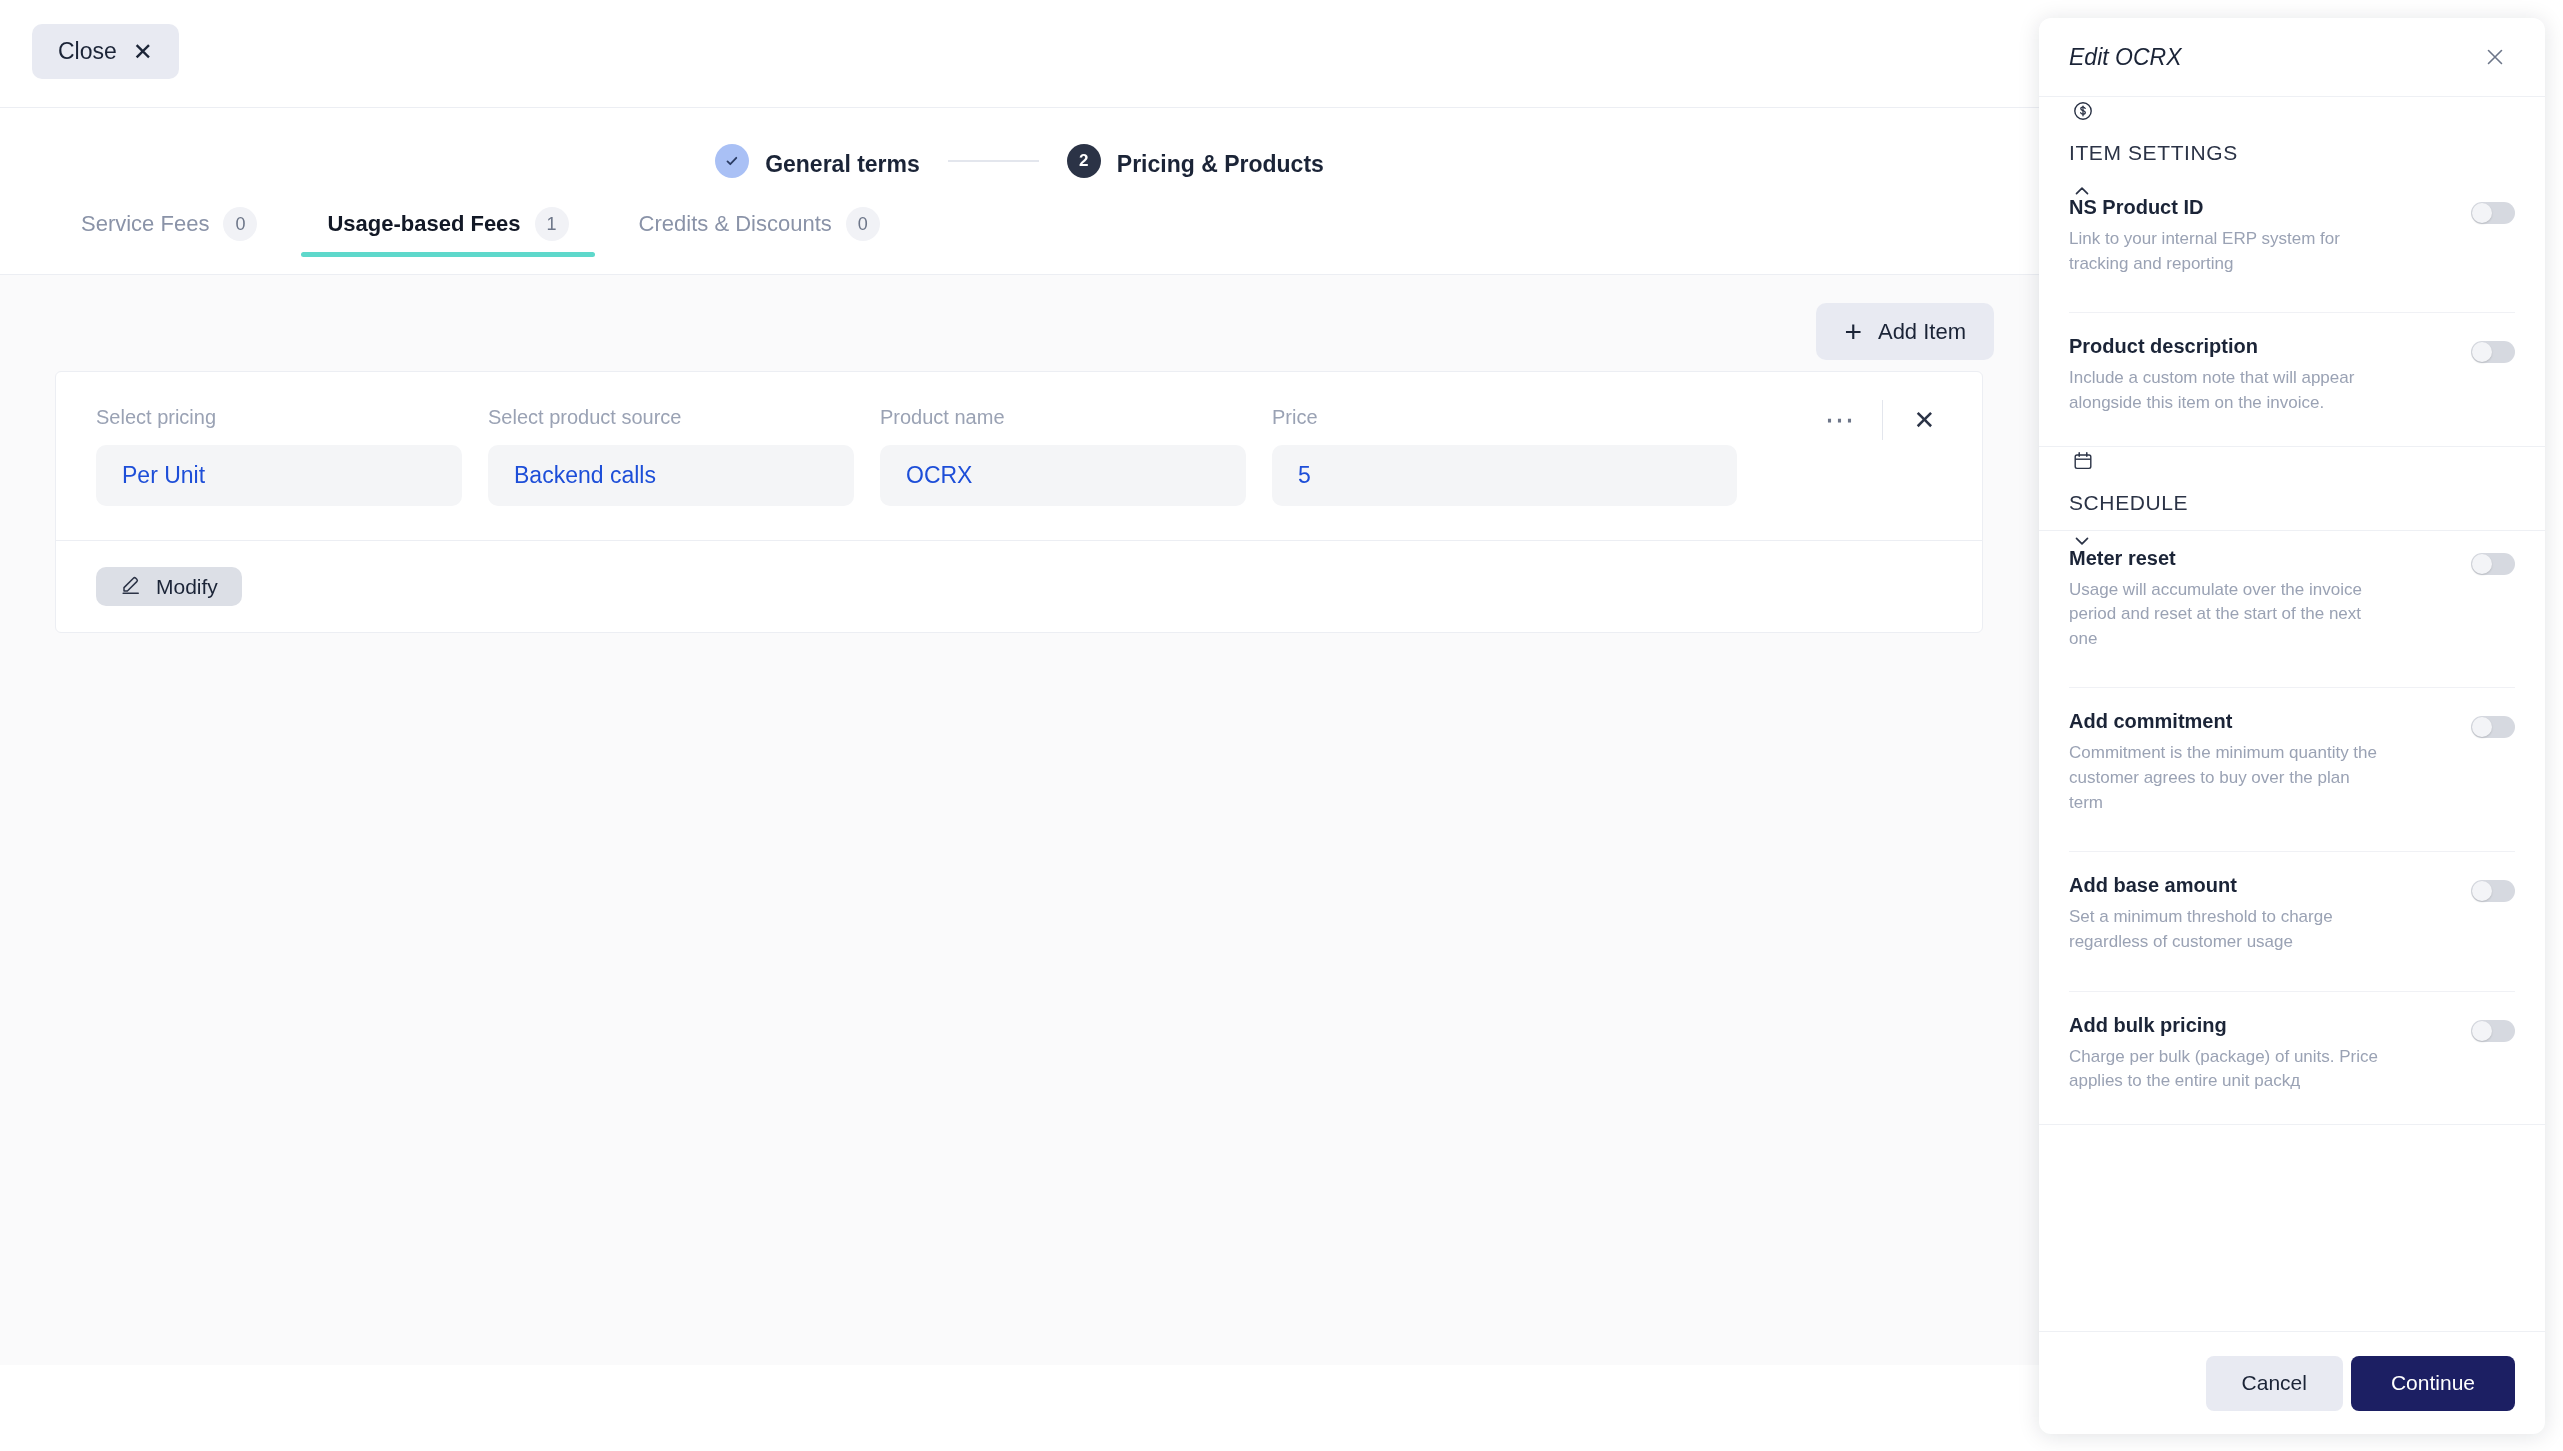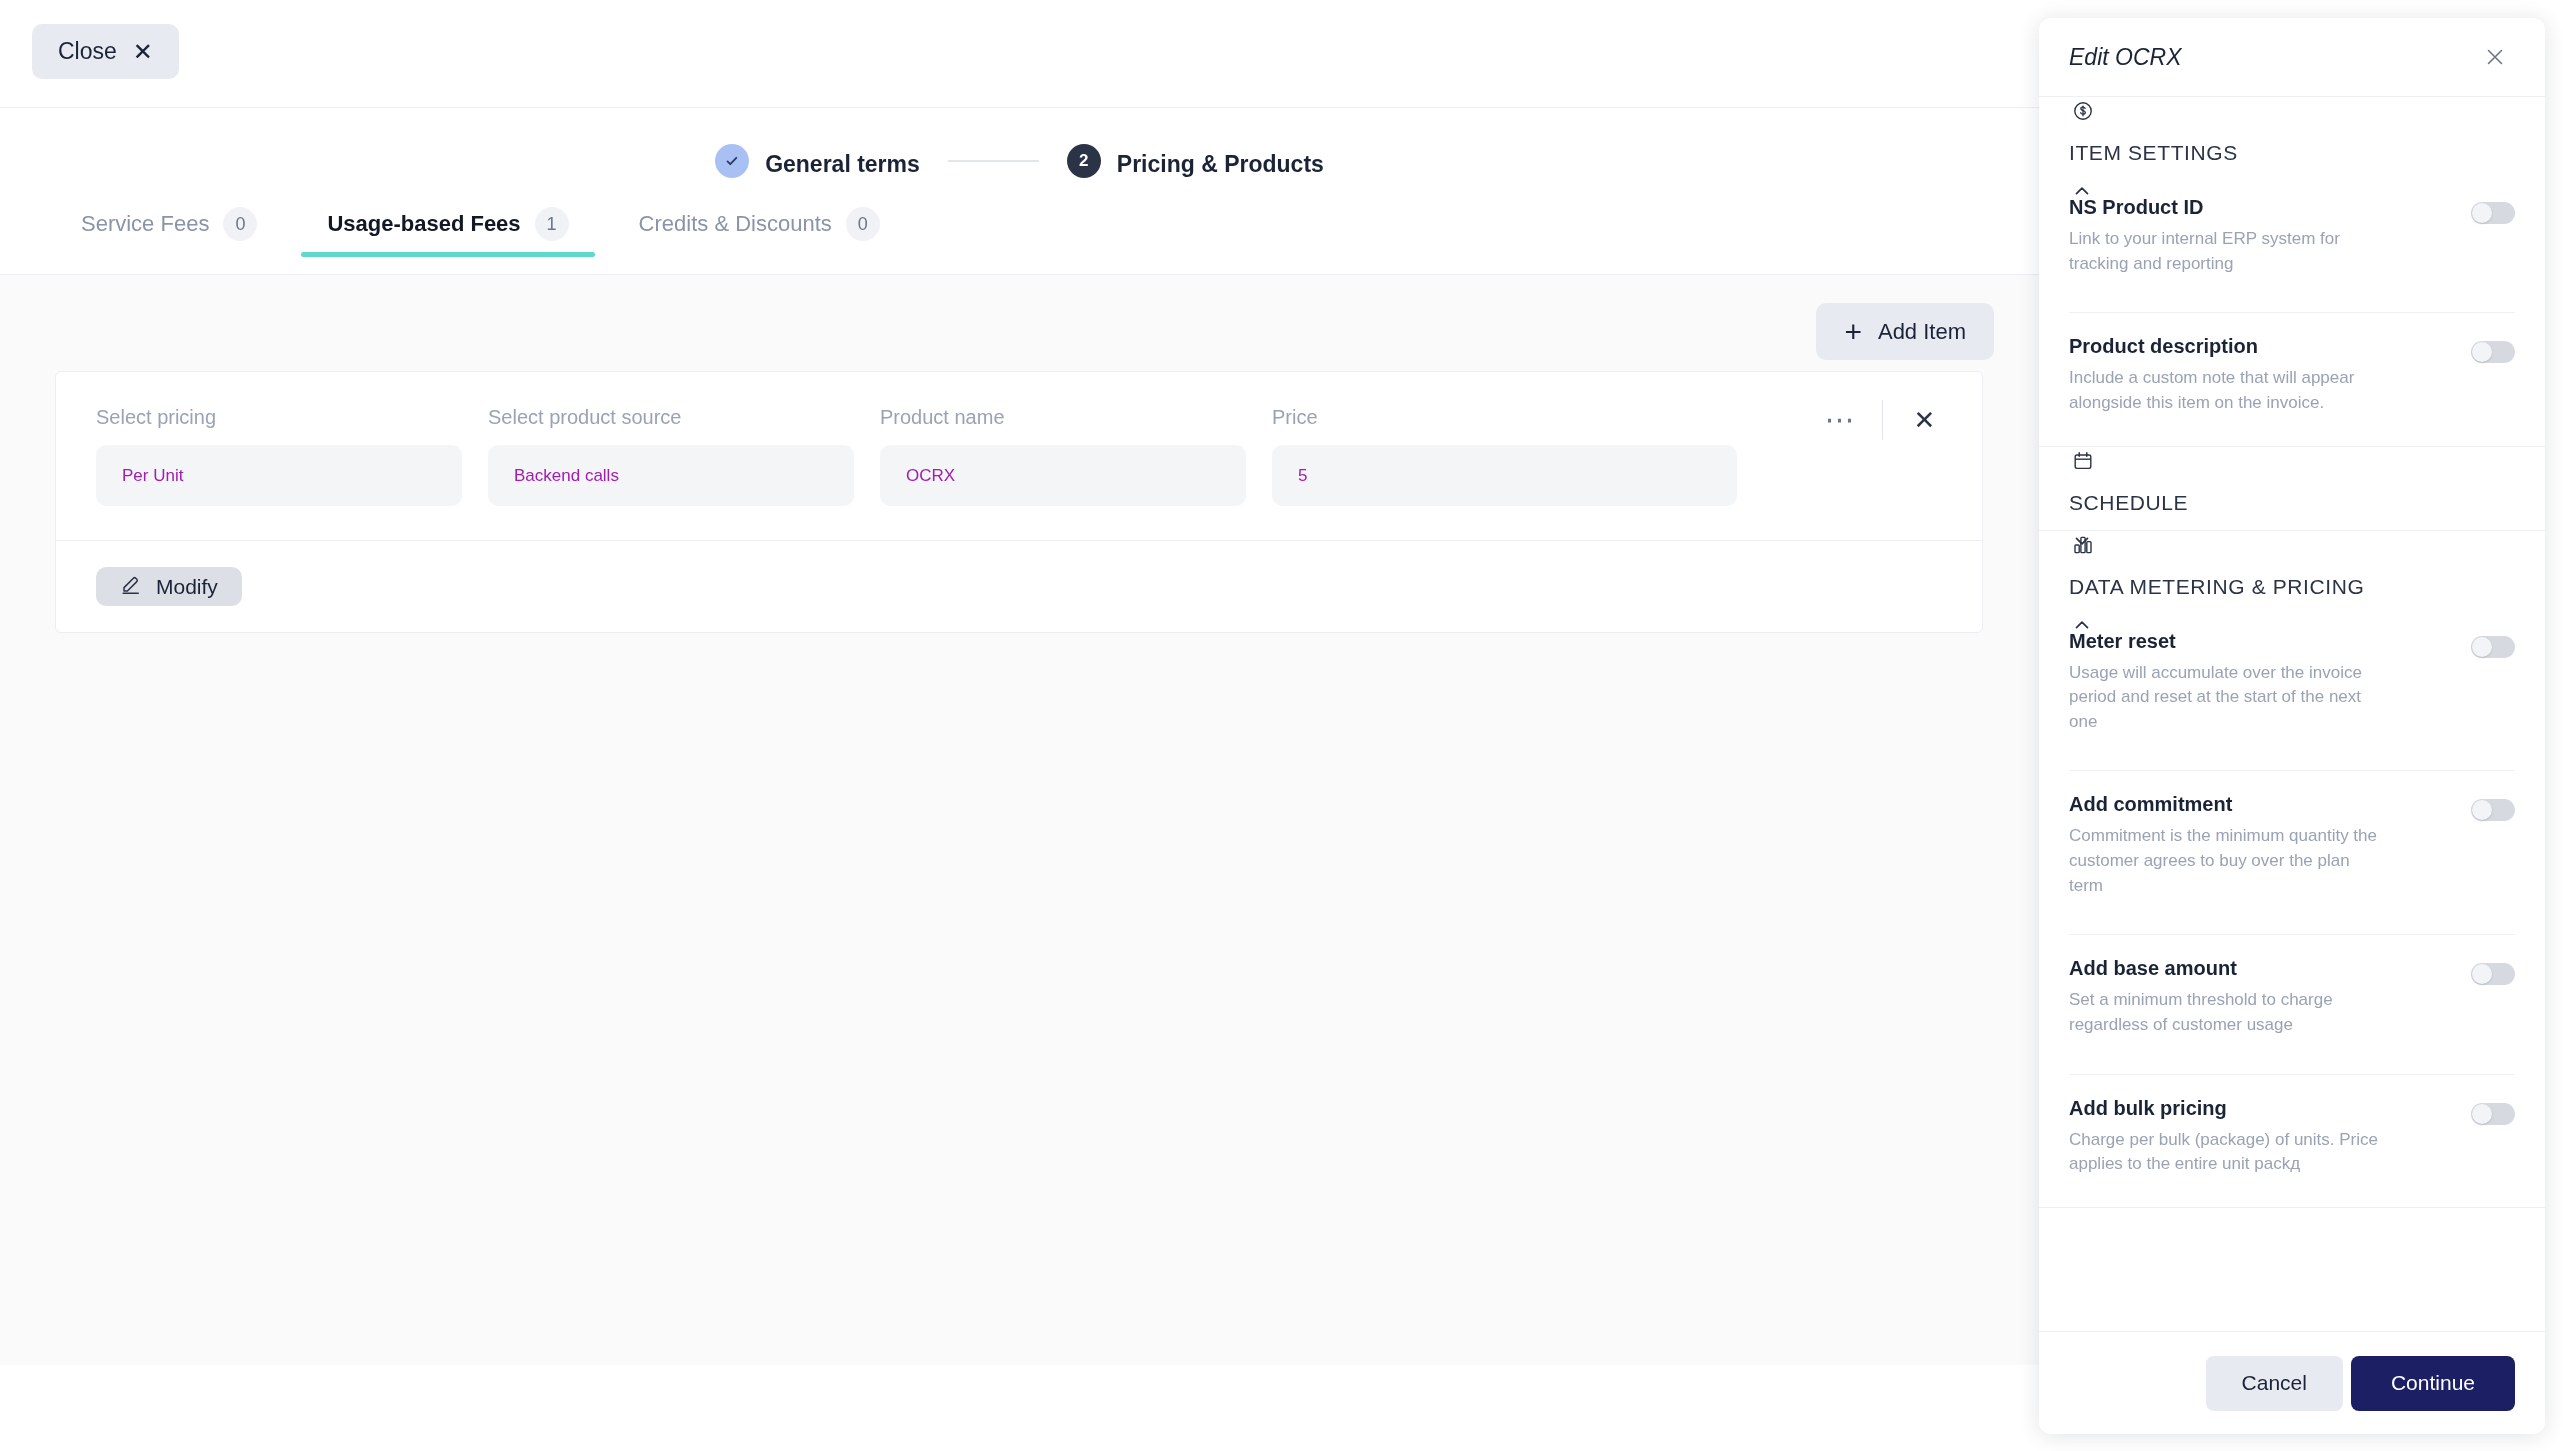--- a/index.html
+++ b/index.html
@@ -95,21 +95,21 @@
   .fields-grid { display:flex; gap:26px; }
   .field { flex:0 0 auto; }
   .field.w1 { width:366px; }
   .field.w2 { width:366px; }
   .field.w3 { width:366px; }
   .field.w4 { width:465px; }
   .field-label { font-size:20px; color:#9aa2b4; margin-bottom:16px; }
   .field-control {
     height:61px; background:#f4f5f7; border:none; border-radius:10px;
     display:flex; align-items:center; padding:0 26px;
-    font-size:17px; color:#a21caf; width:100%;
+    font-size:23px; color:#1d4ed8; width:100%;
     font-family:"Liberation Sans", sans-serif;
   }
   .field-control.select { justify-content:space-between; cursor:pointer; }
   .caret { width:0;height:0;border-left:9px solid transparent;border-right:9px solid transparent;border-top:10px solid #7b out; border-top-color:#8892a4; }
 
   .card-footer {
     border-top:1px solid #eceef3; padding:26px 40px; display:flex; align-items:center;
   }
   .modify-btn {
     height:39px; padding:0 24px; display:flex; align-items:center; gap:14px;
@@ -359,35 +359,20 @@
           <span class="section-title">SCHEDULE</span>
           <span class="chev">
             <svg width="20" height="20" viewBox="0 0 20 20">
                 <path d="M4.5 7.4L10 12.8l5.5-5.4" fill="none" stroke="#2b3346" stroke-width="1.7" stroke-linecap="round" stroke-linejoin="round"></path>
               </svg>
           </span>
         </div>
       </div>
 
       <div class="section">
-        <div class="section-head">
-          <span class="section-icon">
-            <svg width="22" height="22" viewBox="0 0 22 22">
-              <rect x="3" y="11" width="4.2" height="7.6" rx="0.8" fill="none" stroke="#2b3346" stroke-width="1.4"></rect>
-              <rect x="8.9" y="3.4" width="4.2" height="15.2" rx="0.8" fill="none" stroke="#2b3346" stroke-width="1.4"></rect>
-              <rect x="14.8" y="7.6" width="4.2" height="11" rx="0.8" fill="none" stroke="#2b3346" stroke-width="1.4"></rect>
-            </svg>
-          </span>
-          <span class="section-title">DATA METERING &amp; PRICING</span>
-          <span class="chev">
-            <svg width="20" height="20" viewBox="0 0 20 20">
-                <path d="M4.5 12.6L10 7.2l5.5 5.4" fill="none" stroke="#2b3346" stroke-width="1.7" stroke-linecap="round" stroke-linejoin="round"></path>
-              </svg>
-          </span>
-        </div>
         <div class="section-body">
           <div class="toggle-row">
             <div class="tr-text">
               <div class="tr-title">Meter reset</div>
               <div class="tr-desc">Usage will accumulate over the invoice period and reset at the start of the next one</div>
             </div>
             <button class="switch">
                 <span class="knob"></span>
               </button>
           </div>

